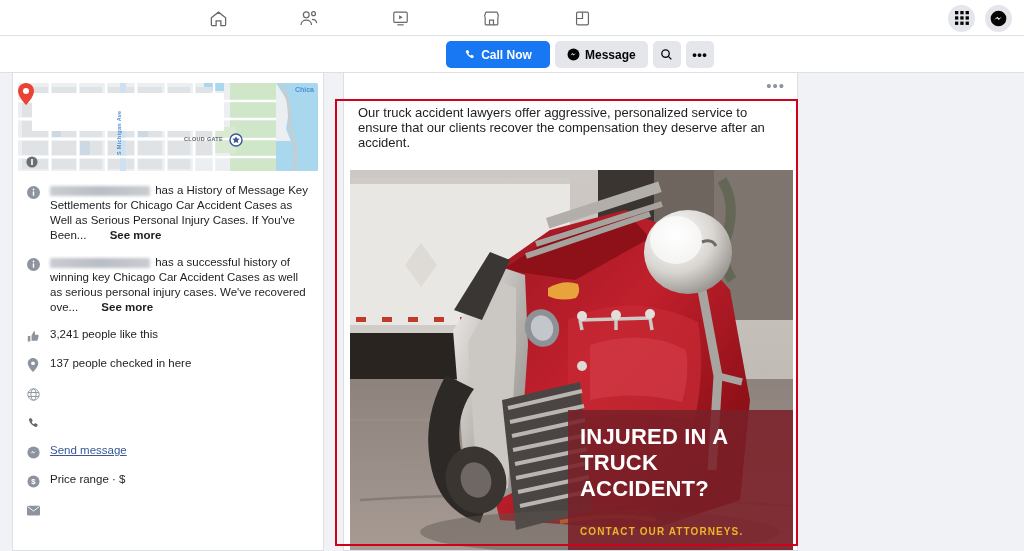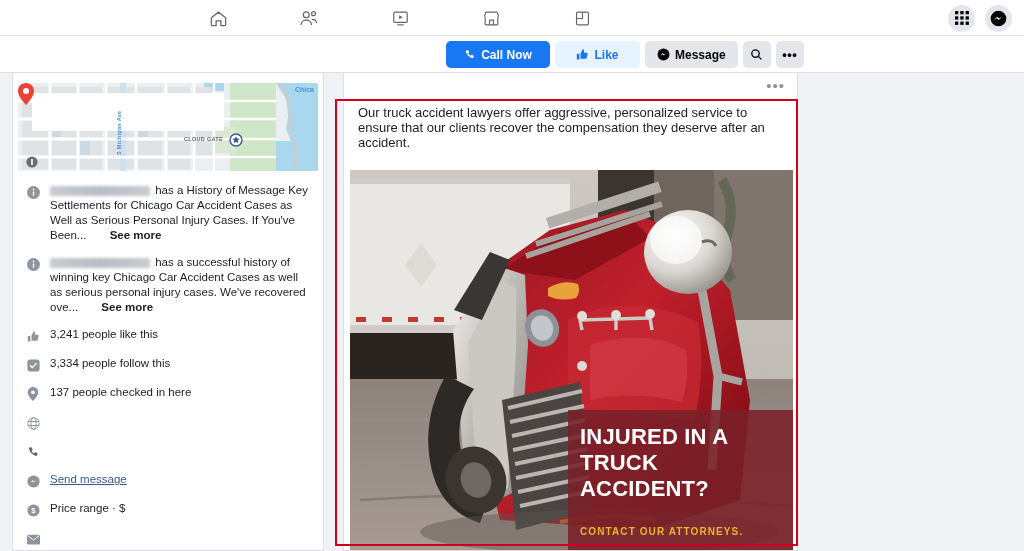--- a/index.html
+++ b/index.html
@@ -217,26 +217,20 @@
 <div class="actionbar">
   <div class="actions">
 
     <div class="btn btn-call">
       <svg width="12" height="12" viewBox="0 0 16 16" fill="#ffffff">
         <path d="M4.3 1.6c.5-.3 1.1-.1 1.4.4l1.1 2a1 1 0 0 1-.2 1.2l-.9.8c.5 1.3 1.6 2.4 2.9 2.9l.8-.9a1 1 0 0 1 1.2-.2l2 1.1c.5.3.7.9.4 1.4l-.8 1.3c-.3.5-.9.7-1.5.6C6.6 10.9 3.3 7.6 2.4 3.4c-.1-.6.1-1.2.6-1.5z"></path>
       </svg>
       <span>Call Now</span>
     </div>
 
-    <div class="btn btn-like">
-      <svg width="13" height="13" viewBox="0 0 16 16" fill="#1877f2">
-        <path d="M5.6 6.8L8.3 1.6c.7-.2 1.5.3 1.5 1.1v3h3.3c.8 0 1.4.8 1.2 1.6l-1.2 5c-.1.6-.6 1-1.2 1H5.6zM1.6 7h2.5v7.3H1.6a.6.6 0 0 1-.6-.6V7.6c0-.3.3-.6.6-.6z"></path>
-      </svg>
-      <span>Like</span>
-    </div>
 
     <div class="btn btn-msg">
       <svg width="13" height="13" viewBox="0 0 20 20">
         <circle cx="10" cy="10" r="9.2" fill="#050505"></circle>
         <path d="M5 11.6l3.6-3.8 2 2.1 3.3-2.1-3.5 3.9-2-2.1z" fill="#ffffff"></path>
       </svg>
       <span>Message</span>
     </div>
 
     <div class="btn btn-sq">
@@ -378,29 +372,20 @@
 
       <div class="info-row">
         <span class="info-ic">
           <svg width="13" height="13" viewBox="0 0 16 16" fill="#8d949e">
               <path d="M5.6 6.8L8.3 1.6c.7-.2 1.5.3 1.5 1.1v3h3.3c.8 0 1.4.8 1.2 1.6l-1.2 5c-.1.6-.6 1-1.2 1H5.6zM1 7.4h3.1v6.9H1z"></path>
             </svg>
         </span>
         <span class="info-txt">3,241 people like this</span>
       </div>
 
-      <div class="info-row">
-        <span class="info-ic">
-          <svg width="13" height="13" viewBox="0 0 16 16">
-              <rect x="0.5" y="0.5" width="15" height="15" rx="3.4" fill="#8d949e"></rect>
-              <path d="M4.2 8.2l2.4 2.4 5-5.2" stroke="#fff" stroke-width="1.7" fill="none" stroke-linecap="round"></path>
-            </svg>
-        </span>
-        <span class="info-txt">3,334 people follow this</span>
-      </div>
 
       <div class="info-row">
         <span class="info-ic">
           <svg width="12" height="14" viewBox="0 0 12 16" fill="#8d949e">
               <path d="M6 0C2.7 0 0 2.7 0 6c0 4.4 6 10 6 10s6-5.6 6-10c0-3.3-2.7-6-6-6z"></path>
               <circle cx="6" cy="6" r="2.1" fill="#fff"></circle>
             </svg>
         </span>
         <span class="info-txt">137 people checked in here</span>
       </div>

